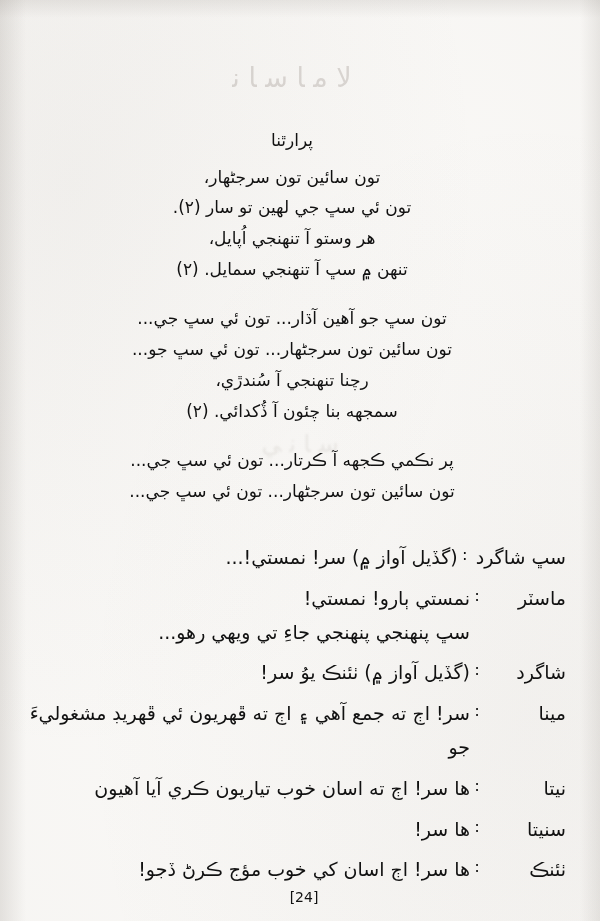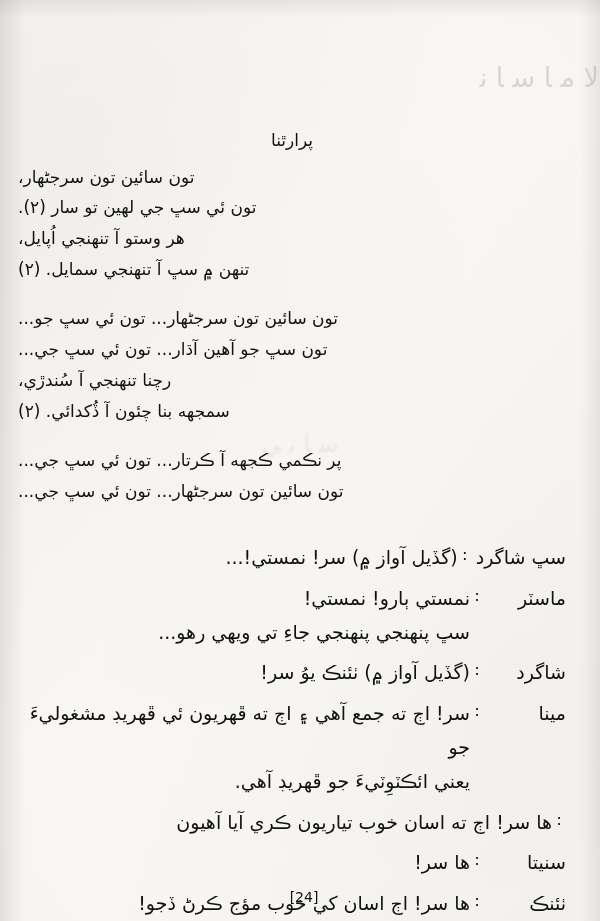--- a/index.html
+++ b/index.html
@@ -23,22 +23,23 @@
     
     background-image:
       radial-gradient(ellipse at 12% 20%, rgba(120,110,100,0.06) 0%, rgba(255,255,255,0) 55%),
       radial-gradient(ellipse at 88% 78%, rgba(120,110,100,0.05) 0%, rgba(255,255,255,0) 60%),
       radial-gradient(ellipse at 50% 50%, rgba(255,255,255,0.0) 0%, rgba(140,130,120,0.04) 100%);
   }
   
   .bleed {
     position: absolute;
     left: 0;
-    right: 1px;
+    right: 16px;
     top: 62px;
+    text-align: center;
     font-family: "DejaVu Sans", sans-serif;
     font-size: 27px;
     color: rgba(110,95,85,0.22);
     letter-spacing: 4px;
     direction: rtl;
     filter: blur(0.6px);
     pointer-events: none;
     user-select: none;
   }
   .bleed2 {
@@ -91,21 +92,21 @@
   }
   .verse-block {
     margin-bottom: 18px;
   }
   .line {
     font-size: 17px;
     line-height: 1.82;
     margin: 0;
     white-space: nowrap;
   }
-  .c-center { text-align: left; }
+  .c-center { text-align: center; }
 
   .dialogue {
     margin-top: 34px;
   }
   .dlg-row {
     display: flex;
     flex-direction: row;
     align-items: flex-start;
     margin-bottom: 7px;
   }
@@ -160,22 +161,22 @@
     <div class="song-title">پرارٿنا</div>
 
     <div class="verse-block">
       <div class="line c-center">تون سائين تون سرجڻهار،</div>
       <div class="line c-center">تون ئي سڀ جي لهين تو سار (٢).</div>
       <div class="line c-center">هر وستو آ تنهنجي اُپايل،</div>
       <div class="line c-center">تنهن ۾ سڀ آ تنهنجي سمايل. (٢)</div>
     </div>
 
     <div class="verse-block">
+      <div class="line c-center">تون سڀ جو آهين آڌار... تون ئي سڀ جي...</div>
       <div class="line c-center">تون سائين تون سرجڻهار... تون ئي سڀ جو...</div>
-      <div class="line c-center">تون سڀ جو آهين آڌار... تون ئي سڀ جي...</div>
       <div class="line c-center">رچنا تنهنجي آ سُندڙي،</div>
       <div class="line c-center">سمجهه بنا چئون آ ڏُکدائي. (٢)</div>
     </div>
 
     <div class="verse-block">
       <div class="line c-center">پر نڪمي ڪجهه آ ڪرتار... تون ئي سڀ جي...</div>
       <div class="line c-center">تون سائين تون سرجڻهار... تون ئي سڀ جي...</div>
     </div>
 
     <div class="dialogue">
@@ -203,25 +204,25 @@
         <div class="dlg-text">
           <span class="cont">(گڏيل آواز ۾) ٺئنڪ يوُ سر!</span>
         </div>
       </div>
 
       <div class="dlg-row">
         <div class="dlg-speaker">مينا</div>
         <div class="dlg-colon">:</div>
         <div class="dlg-text">
           <span class="cont">سر! اڄ ته جمع آهي ۽ اڄ ته ڦهريون ئي ڦهريڊ مشغوليءَ جو</span>
-          <span class="cont">يعني ائڪٽوِٽيءَ جو ڦهريڊ آهي.</span>
-        </div>
-      </div>
-
-      <div class="dlg-row">
+        </div>
+      </div>
+
+      <div class="dlg-row">
+        <div class="dlg-speaker">نيتا</div>
         <div class="dlg-colon">:</div>
         <div class="dlg-text">
           <span class="cont">ها سر! اڄ ته اسان خوب تياريون ڪري آيا آهيون</span>
         </div>
       </div>
 
       <div class="dlg-row">
         <div class="dlg-speaker">سنيتا</div>
         <div class="dlg-colon">:</div>
         <div class="dlg-text">

